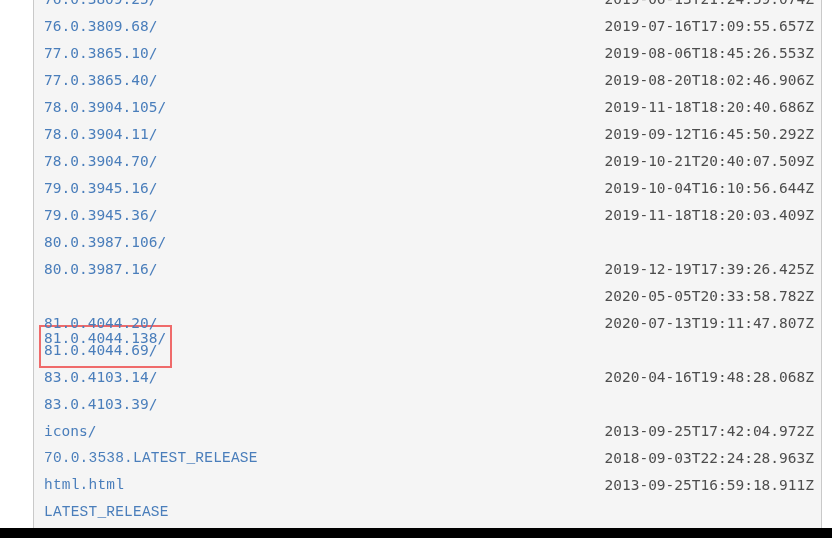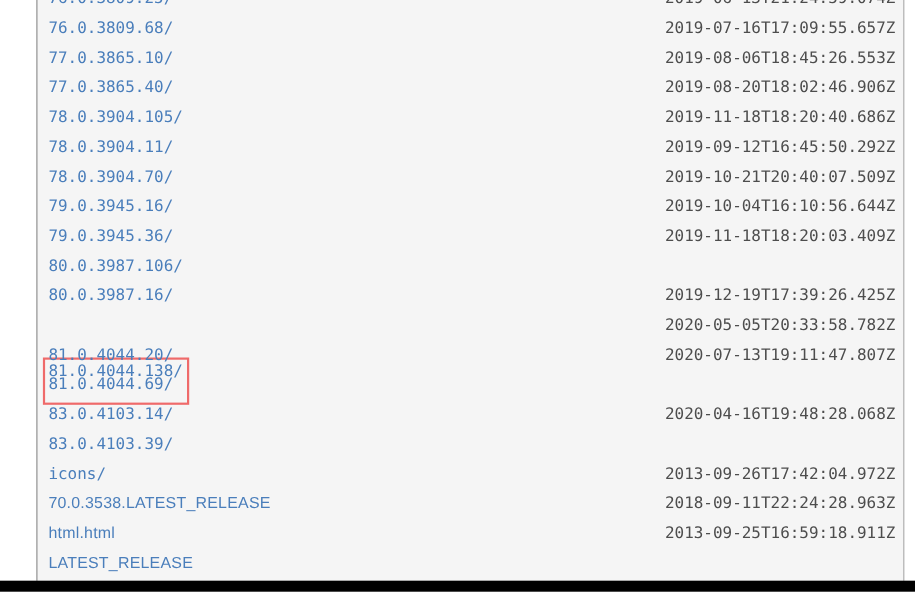--- a/index.html
+++ b/index.html
@@ -94,21 +94,21 @@
   .name {
     position: absolute;
     left: 10px;
     top: 0;
     font-size: 14.5px;
     color: #4a7ebb;
     letter-spacing: 0px;
   }
 
   .row.file .name {
-    font-family: Liberation Sans, sans-serif;
+    font-family: Liberation Mono, monospace;
     letter-spacing: 0.2px;
   }
   .row.dir .name {
     font-family: "DejaVu Sans Mono", "Liberation Mono", monospace;
   }
 
   .date {
     position: absolute;
     right: 7px;
     top: 0;
@@ -196,25 +196,25 @@
         </div>
         <div class="row dir">
           <a class="name">83.0.4103.14/</a>
           <span class="date">2020-04-16T19:48:28.068Z</span>
         </div>
         <div class="row dir">
           <a class="name">83.0.4103.39/</a>
         </div>
         <div class="row dir">
           <a class="name">icons/</a>
-          <span class="date">2013-09-26T17:42:04.972Z</span>
+          <span class="date">2013-09-25T17:42:04.972Z</span>
         </div>
         <div class="row file">
           <a class="name">70.0.3538.LATEST_RELEASE</a>
-          <span class="date">2018-09-11T22:24:28.963Z</span>
+          <span class="date">2018-09-03T22:24:28.963Z</span>
         </div>
         <div class="row file">
           <a class="name">html.html</a>
           <span class="date">2013-09-25T16:59:18.911Z</span>
         </div>
         <div class="row file">
           <a class="name">LATEST_RELEASE</a>
         </div>
         <div class="row file">
           <a class="name">LATEST_RELEASE_70</a>

